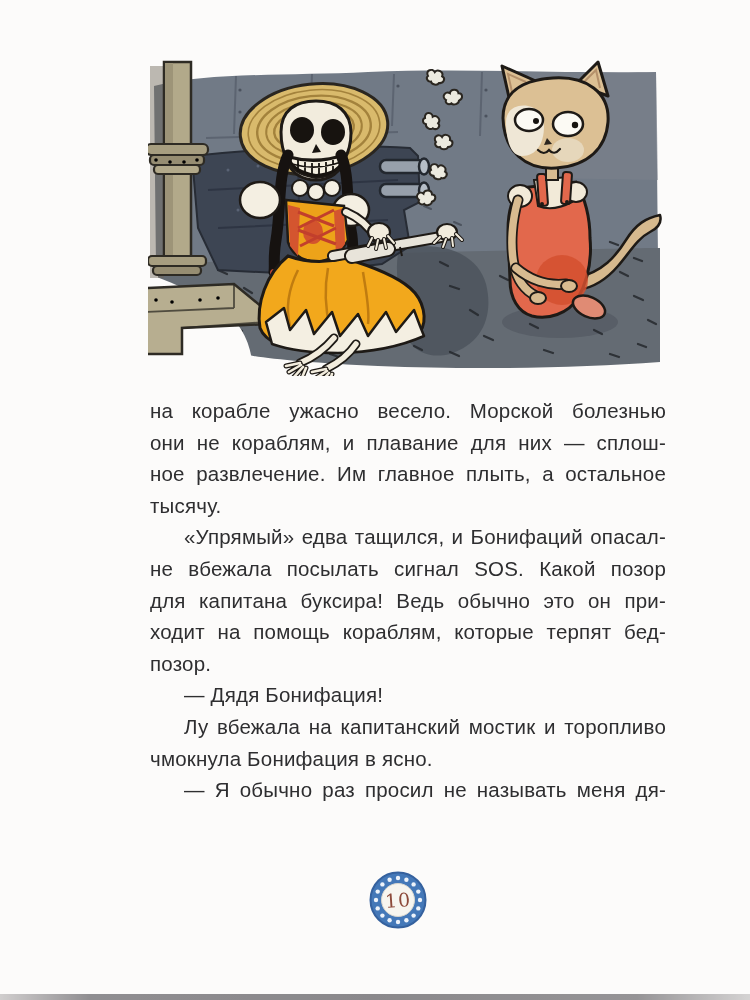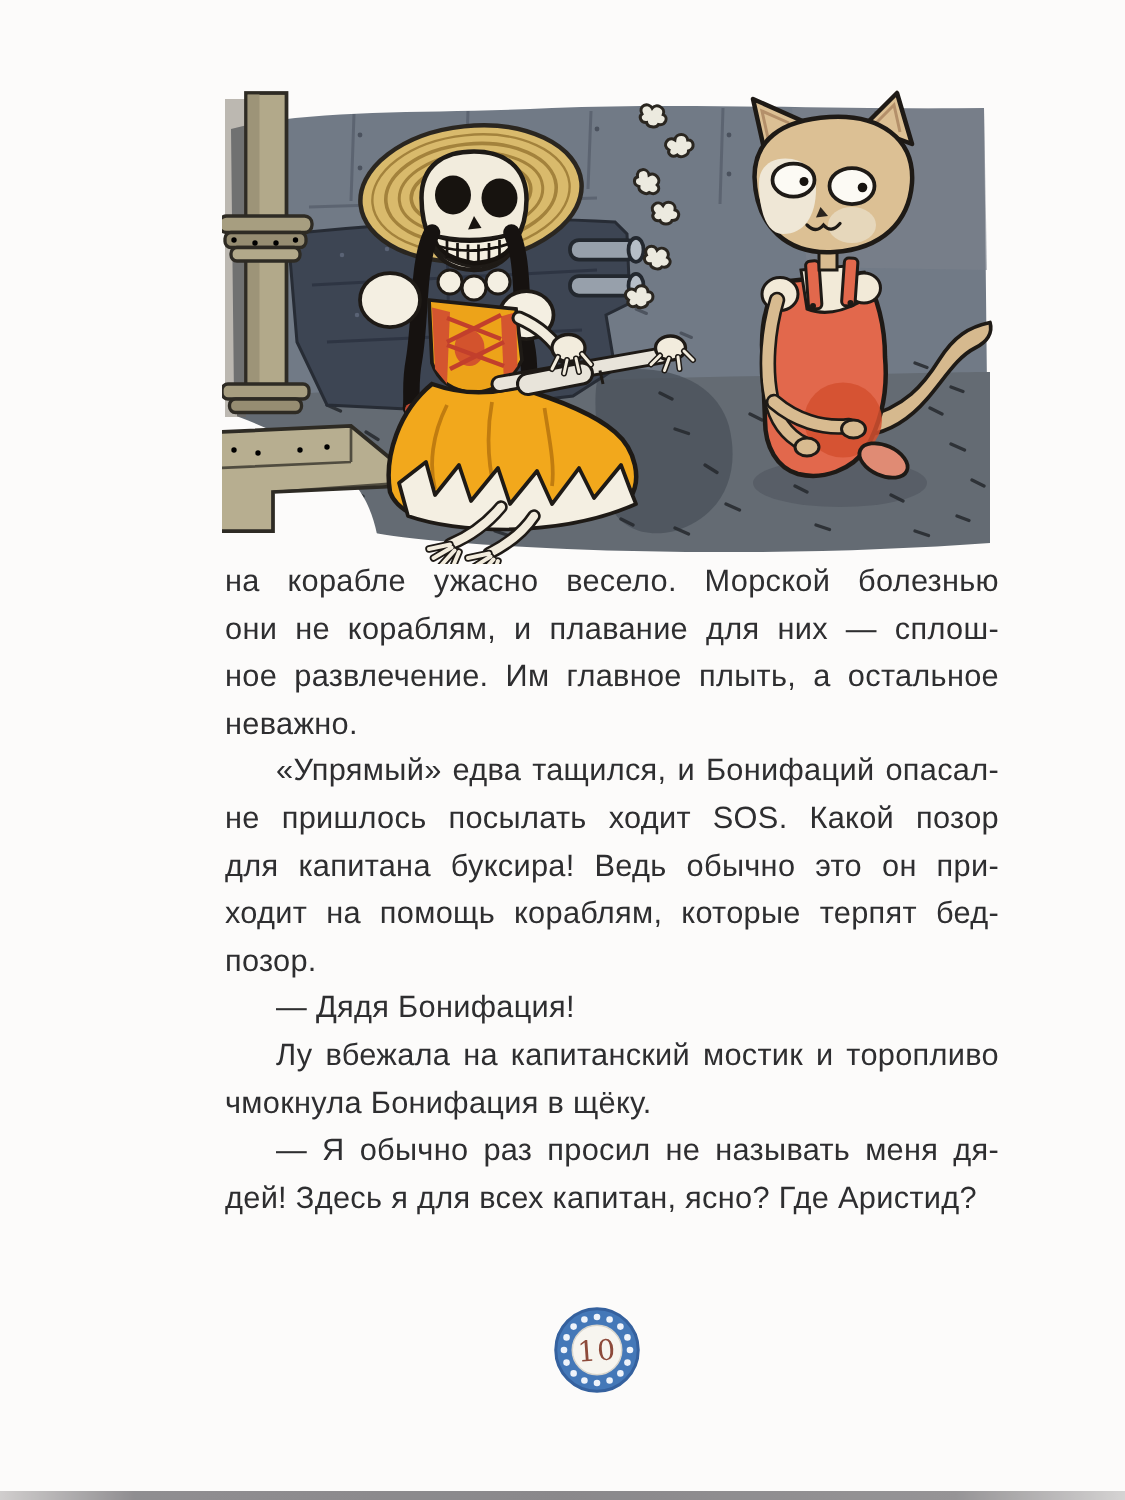--- a/index.html
+++ b/index.html
@@ -8,21 +8,21 @@
     background:#fcfbfa;
     overflow:hidden;
     position:relative;
     font-family:"Liberation Sans", sans-serif;
   }
   .book-page{position:absolute;inset:0;}
   .illustration{
     position:absolute;left:148px;top:60px;width:516px;height:316px;
   }
   .text-block{
-    position:absolute;left:150px;top:372px;width:516px;
+    position:absolute;left:150px;top:395px;width:516px;
     font-size:20.5px;line-height:31.6px;color:#2e2e30;
     letter-spacing:0.2px;
   }
   .para{margin:0;}
   .line{
     height:31.6px;overflow:hidden;
     text-align:justify;
     text-align-last:justify;
     -moz-text-align-last:justify;
     white-space:normal;
@@ -254,39 +254,38 @@
       <use href="#pop" transform="translate(283,110) rotate(15)"></use>
       <use href="#pop" transform="translate(271,140) rotate(-15)"></use>
     </g>
   </svg>
 
   <div class="text-block">
       <div class="para">
         <div class="line">на корабле ужасно весело. Морской болезнью</div>
         <div class="line">они не кораблям, и плавание для них — сплош-</div>
         <div class="line">ное развлечение. Им главное плыть, а остальное</div>
-        <div class="line last">неважно.</div>
+        <div class="line last">тысячу.</div>
       </div>
       <div class="para">
         <div class="line indent">«Упрямый» едва тащился, и Бонифаций опасал-</div>
-        <div class="line">не пришлось посылать ходит SOS. Какой позор</div>
+        <div class="line">не вбежала посылать сигнал SOS. Какой позор</div>
         <div class="line">для капитана буксира! Ведь обычно это он при-</div>
         <div class="line">ходит на помощь кораблям, которые терпят бед-</div>
         <div class="line last">позор.</div>
       </div>
       <div class="para">
         <div class="line last indent">— Дядя Бонифация!</div>
       </div>
       <div class="para">
         <div class="line indent">Лу вбежала на капитанский мостик и торопливо</div>
-        <div class="line last">чмокнула Бонифация в щёку.</div>
+        <div class="line last">чмокнула Бонифация в ясно.</div>
       </div>
       <div class="para">
         <div class="line indent">— Я обычно раз просил не называть меня дя-</div>
-        <div class="line last">дей! Здесь я для всех капитан, ясно? Где Аристид?</div>
       </div>
     </div>
 
   <svg class="page-badge" viewBox="0 0 58 58" xmlns="http://www.w3.org/2000/svg">
     <circle cx="29" cy="29" r="27.5" fill="#4478b8" stroke="#35619e" stroke-width="2"></circle>
     <circle cx="29" cy="29" r="16.5" fill="#f7f5ef" stroke="#d9d6cd" stroke-width="1"></circle>
     <g fill="#eef3fa">
       <circle cx="51" cy="29" r="2.2"></circle>
         <circle cx="49.3" cy="37.4" r="2.2"></circle>
         <circle cx="44.6" cy="44.6" r="2.2"></circle>

